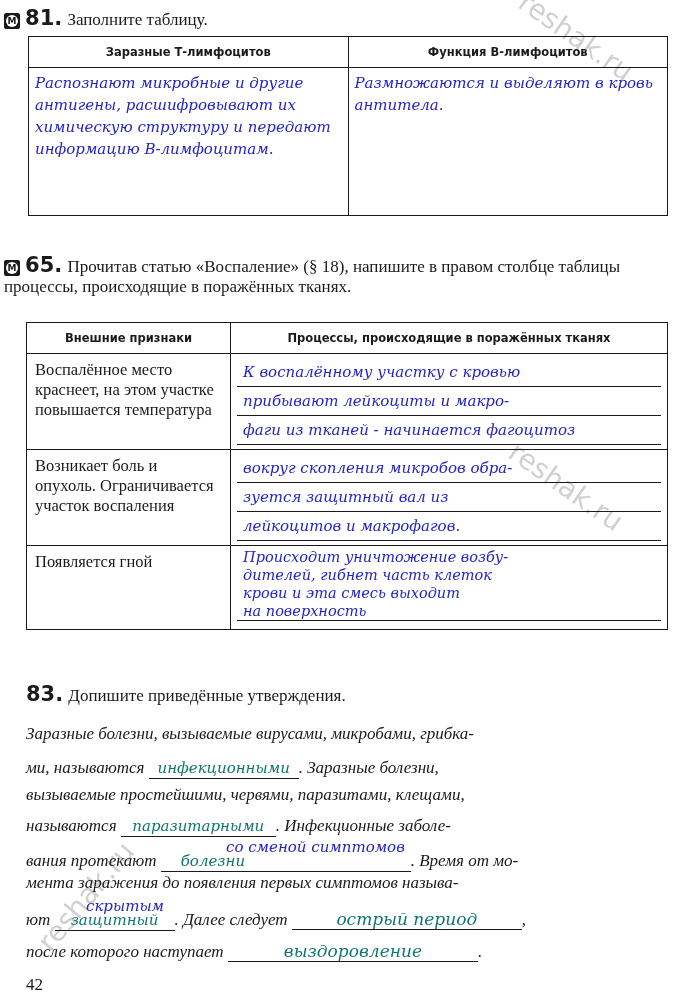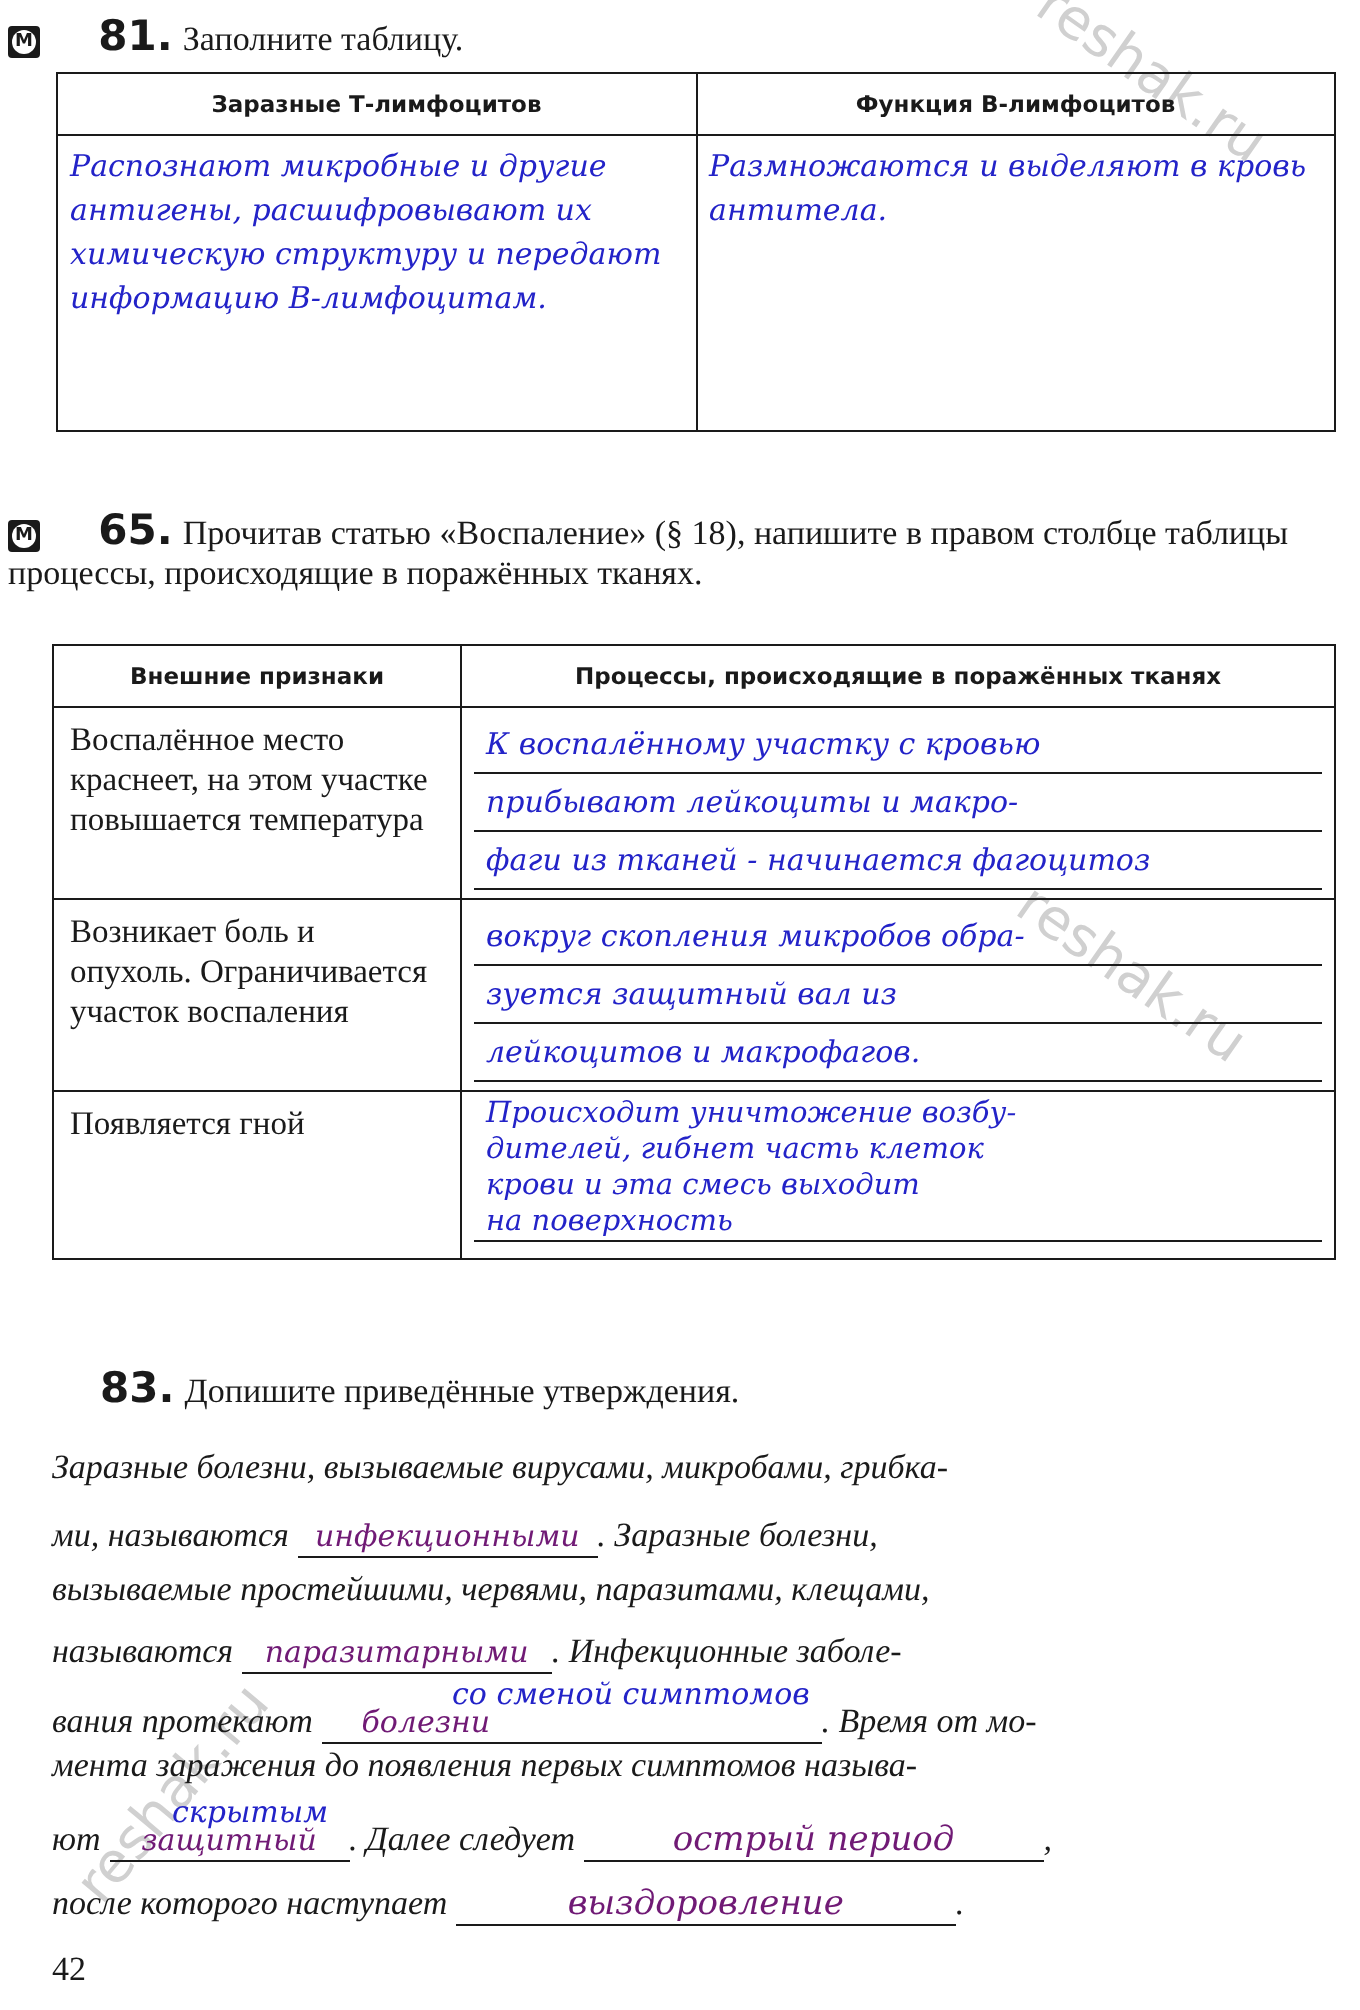--- a/index.html
+++ b/index.html
@@ -7,34 +7,34 @@
     width: 680px; height: 1005px; background: #ffffff; position: relative;
     overflow: hidden; font-family: "DejaVu Serif", serif; color: #1a1a1a;
   }
   .abs { position: absolute; }
   .badge {
     display: inline-block; width: 16px; height: 16px; background: #1a1a1a; color: #fff;
     border-radius: 2px; font-family: "DejaVu Sans", sans-serif; font-size: 10px; font-weight: bold;
     text-align: center; line-height: 16px; vertical-align: middle; position: relative;
   }
   .badge span { display:inline-block; width:12px; height:12px; border-radius:50%; background:#fff; color:#1a1a1a; line-height:12px; font-size:9px; margin-top:2px; }
-  .task-num { font-family: "DejaVu Sans", sans-serif; font-weight: bold; font-size: 21px; margin-left: 24px; }
+  .task-num { font-family: "DejaVu Sans", sans-serif; font-weight: bold; font-size: 21px; }
   .task-text { font-family: "Liberation Serif", serif; font-size: 17px; }
   .hand { font-family: "DejaVu Serif", serif; font-style: italic; color: #2323c8; }
   table.wb { border-collapse: collapse; position: absolute; }
   table.wb th {
     font-family: "DejaVu Sans", sans-serif; font-weight: bold; font-size: 11.5px;
     border: 1.5px solid #1a1a1a; padding: 8px 4px; text-align: center;
   }
   table.wb td { border: 1.5px solid #1a1a1a; vertical-align: top; padding: 0; }
   .cell-print { font-family: "Liberation Serif", serif; font-size: 16.5px; line-height: 20px; padding: 6px 8px; }
   .hand-line { font-size: 15px; line-height: 28px; border-bottom: 1px solid #1a1a1a; padding-left: 6px; white-space: nowrap; overflow: hidden; }
   .hand-block { font-size: 14.5px; line-height: 19px; padding: 4px 6px; }
   .italic-body { font-family: "Liberation Serif", serif; font-style: italic; font-size: 17px; line-height: 32px; }
-  .fill { display: inline-block; border-bottom: 1px solid #1a1a1a; text-align: center; color: #701a75; font-style: italic; font-family: "DejaVu Serif", serif; font-size: 15px; line-height: 20px; }
+  .fill { display: inline-block; border-bottom: 1px solid #1a1a1a; text-align: center; color: #0f766e; font-style: italic; font-family: "DejaVu Serif", serif; font-size: 15px; line-height: 20px; }
   .watermark { color: #d0d0d0; font-family: "DejaVu Sans", sans-serif; font-size: 28px; transform: rotate(35deg); }
   .page-num { font-family: "Liberation Serif", serif; font-size: 17px; }
 </style>
 </head>
 <body>
 
 <div class="abs watermark" style="left:510px;top:20px;">reshak.ru</div>
 <div class="abs watermark" style="left:500px;top:470px;">reshak.ru</div>
 <div class="abs watermark" style="left:20px;top:880px;transform:rotate(-50deg);">reshak.ru</div>
 

